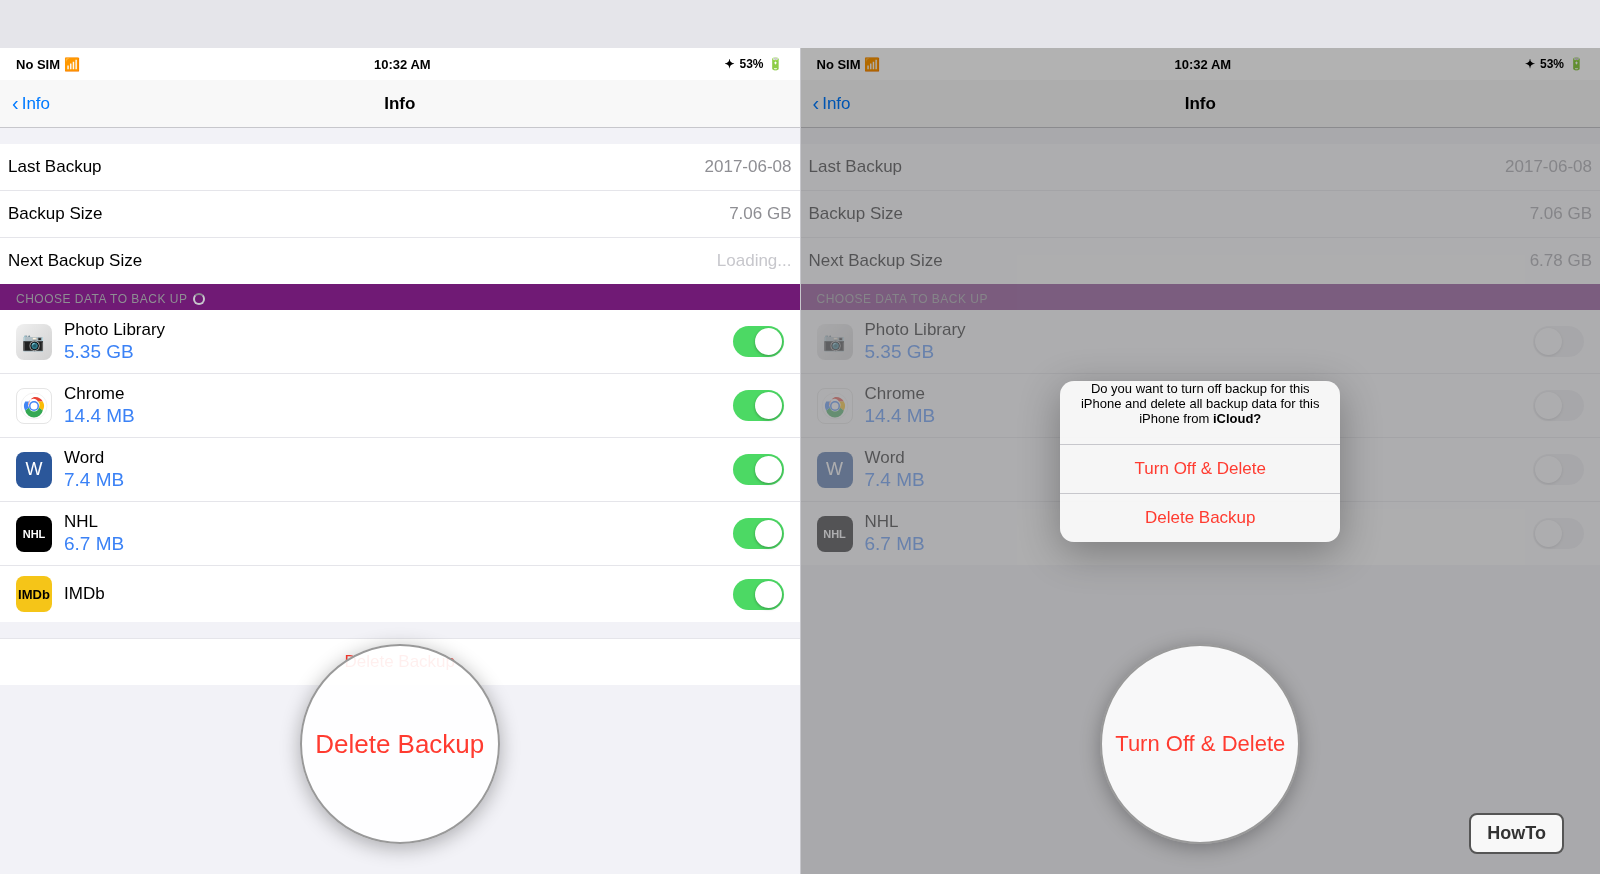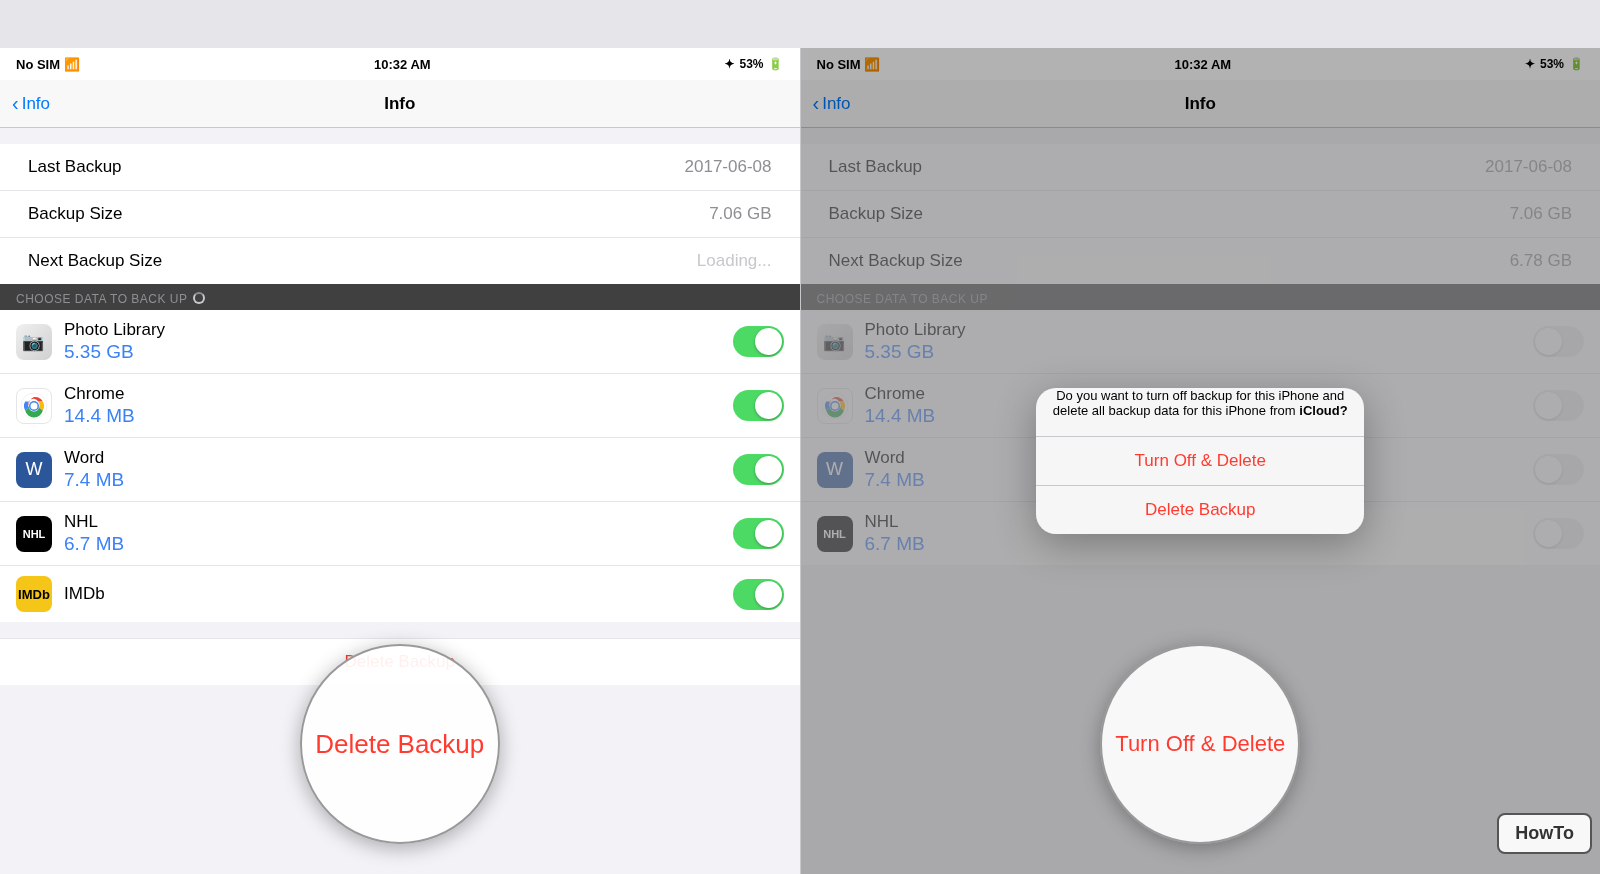--- a/index.html
+++ b/index.html
@@ -77,42 +77,43 @@
 
     
     .info-section {
       background: #fff;
       margin-top: 16px;
     }
     .info-row {
       display: flex;
       justify-content: space-between;
       align-items: center;
-      padding: 13px 28px;
+      padding: 13px 8px;
       border-bottom: 1px solid #e5e5ea;
     }
     .info-row:last-child { border-bottom: none; }
     .info-label {
       font-size: 17px;
       color: #000;
     }
     .info-value {
       font-size: 17px;
       color: #8e8e93;
     }
     .info-value.loading { color: #c7c7cc; }
 
     
     .section-header {
       padding: 8px 16px 4px;
       font-size: 12px;
       color: #8e8e93;
       letter-spacing: 0.5px;
-      background: #404040;
-      display: flex;
+      background: #701a75;
+      display: flex;
+      align-items: center;
       gap: 6px;
     }
     .loading-spinner {
       width: 12px;
       height: 12px;
       border: 2px solid #c7c7cc;
       border-top-color: #8e8e93;
       border-radius: 50%;
       display: inline-block;
       animation: spin 1s linear infinite;
@@ -213,22 +214,22 @@
       position: absolute;
       top: 0; left: 0; right: 0; bottom: 0;
       background: rgba(0,0,0,0.3);
       z-index: 20;
       display: flex;
       align-items: center;
       justify-content: center;
     }
     .dialog {
       background: rgba(247,247,247,0.98);
-      border-radius: 20px;
-      width: 328px;
+      border-radius: 14px;
+      width: 280px;
       overflow: hidden;
       box-shadow: 0 10px 40px rgba(0,0,0,0.3);
     }
     .dialog-message {
       text-align: center;
       font-size: 13px;
       color: #000;
       padding: 0 16px 18px;
     }
     .dialog-divider { height: 1px; background: #c7c7cc; }
@@ -240,21 +241,21 @@
     }
     .dialog-btn:last-child { border-bottom: none; }
     .dialog-btn.destructive { color: #ff3b30; }
     .dialog-btn.cancel { color: #007aff; }
     .dialog-btn.delete-red { color: #ff3b30; }
 
     
     .howto-badge {
       position: absolute;
       bottom: 20px;
-      right: 8px;
+      right: 36px;
       border: 2px solid #555;
       border-radius: 8px;
       padding: 8px 16px;
       font-size: 18px;
       font-weight: 600;
       color: #333;
       background: #f8f8f8;
       z-index: 100;
       margin-left: 7px;
     }

